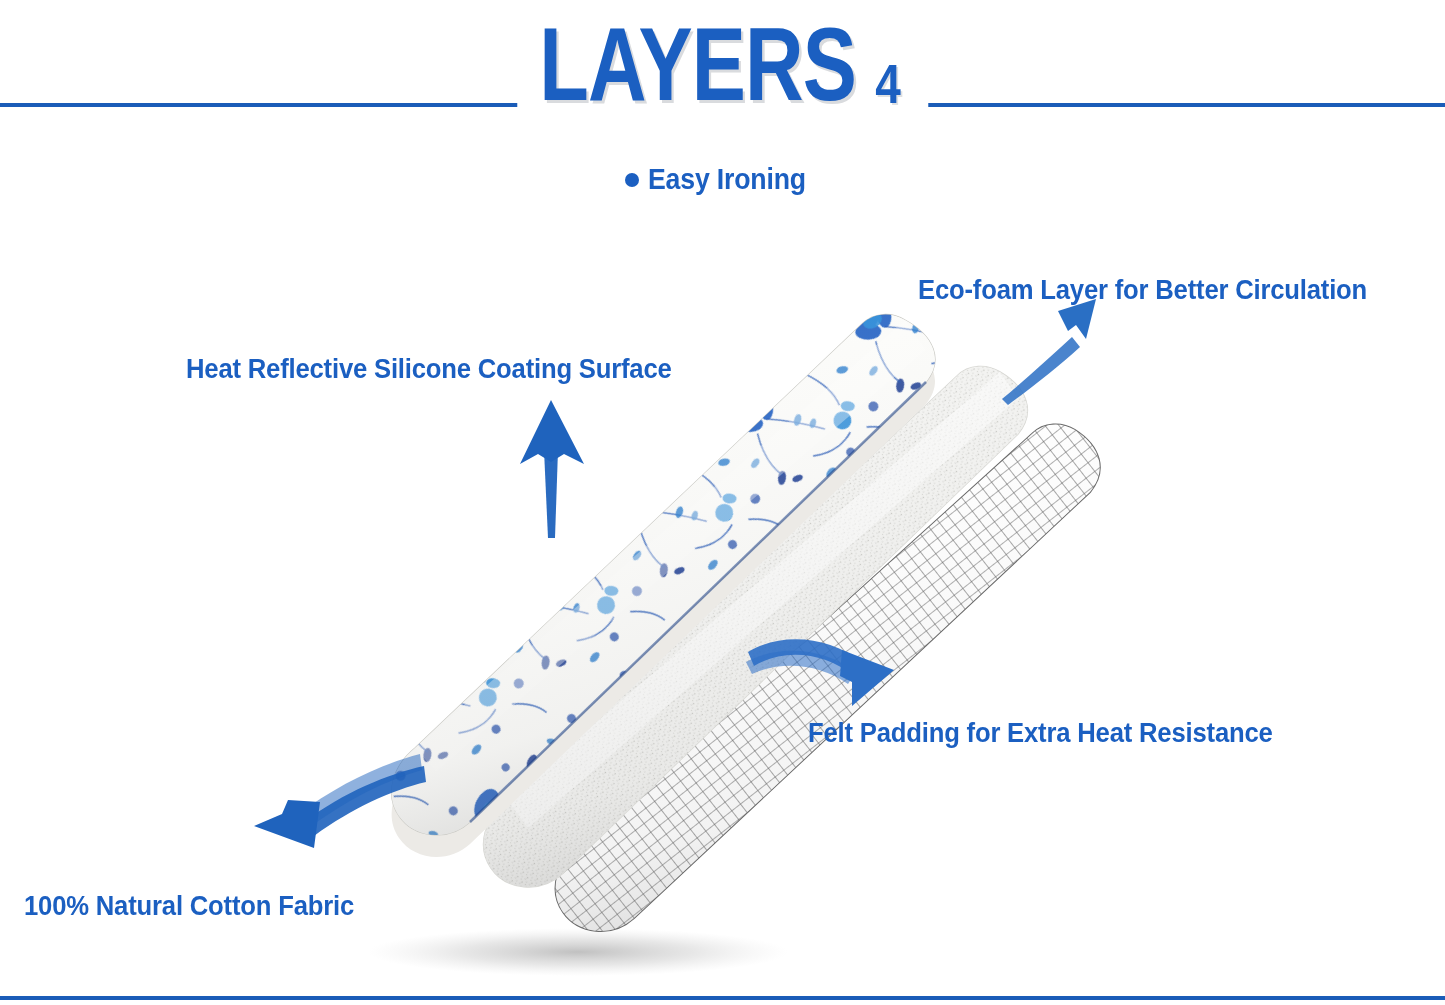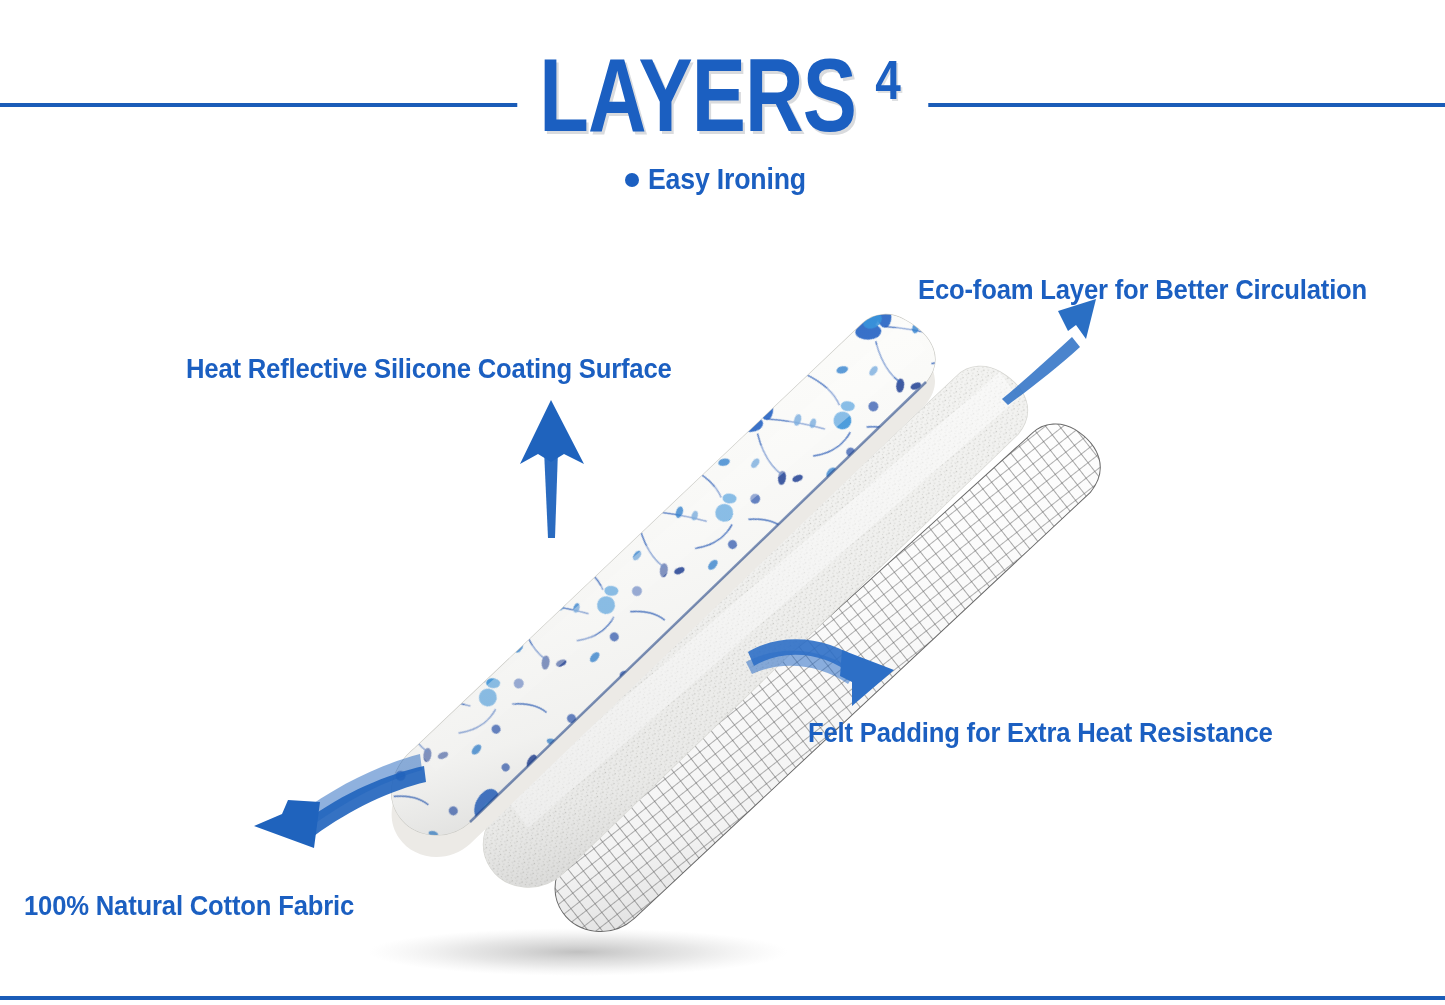--- a/index.html
+++ b/index.html
@@ -42,25 +42,24 @@
     top: 0;
     width: 1445px;
     height: 145px;
   }
   .title-wrap {
     position: absolute;
     left: 50%;
     top: 14px;
     transform: translateX(-50%);
     display: flex;
-    align-items: flex-start;
+    align-items: flex-end;
     background: #ffffff;
     padding: 0 22px;
     z-index: 4;
-    margin-top: 31px;
   }
   .title-main {
     font-family: "Liberation Sans", sans-serif;
     font-size: 104px;
     line-height: 0.98;
     font-weight: bold;
     color: #1b5fc1;
     letter-spacing: -1px;
     transform: scaleX(0.78);
     transform-origin: left center;

